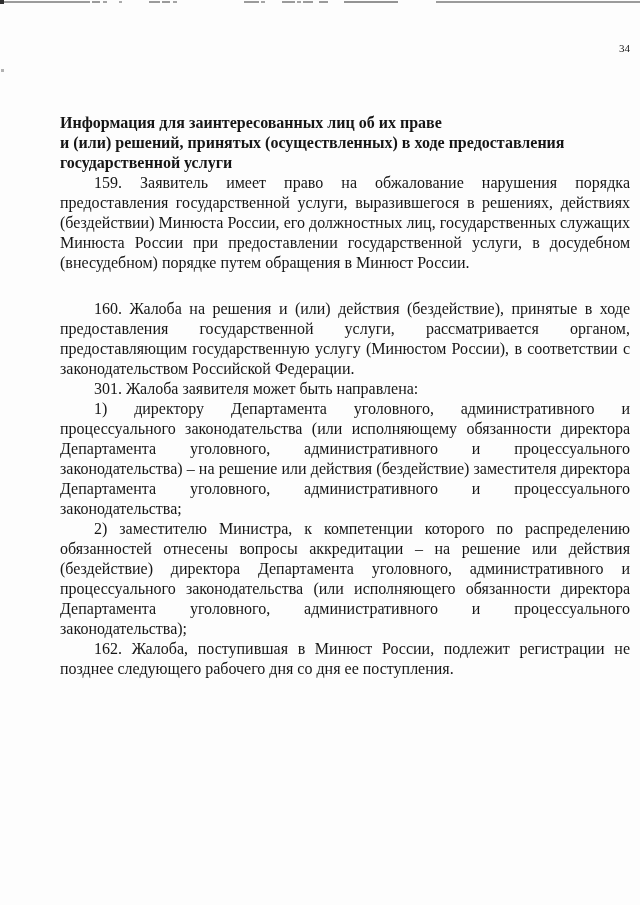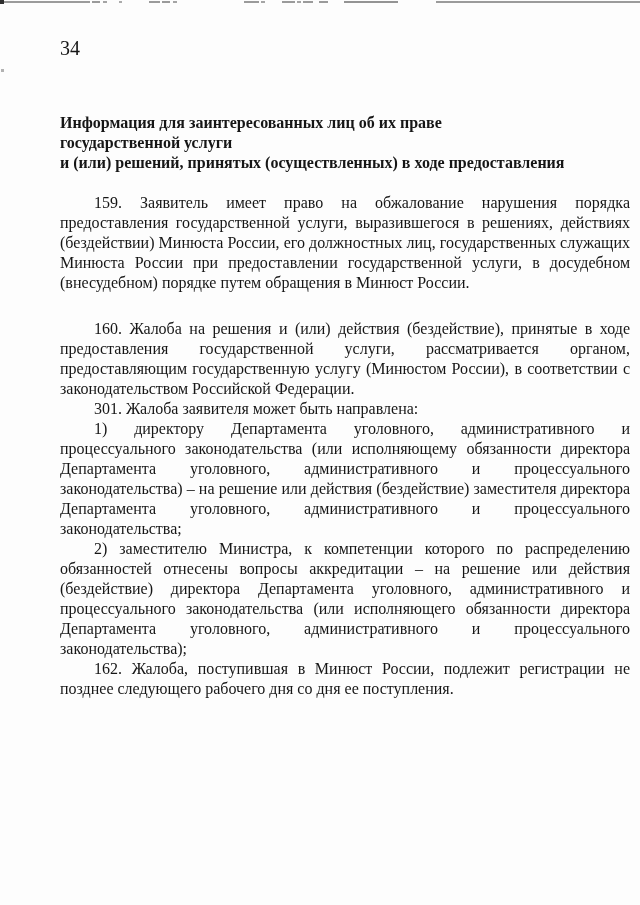--- a/index.html
+++ b/index.html
@@ -26,39 +26,39 @@
       background: #b2b2b2;
     }
     .textblock {
       position: absolute;
       left: 60px;
       top: 0;
       width: 570px;
     }
     .pagenum {
       margin: 38px 0 0 0;
-      text-align: left;
-      font-size: 20px;
+      text-align: right;
+      font-size: 11px;
       line-height: 20px;
     }
     .doc-heading {
       font-weight: 700;
       font-size: 16px;
       line-height: 20px;
     }
     .doc-heading.first { margin-top: 55px; }
     .doc-heading.second { margin-top: 13px; }
     .para {
       margin: 0;
       font-size: 16px;
       line-height: 20px;
       text-align: justify;
       text-indent: 34px;
     }
-    .para.after-heading { margin-top: 20px; }
+    .para.after-heading { margin-top: 0; }
     .para.after-subheading { margin-top: 26px; }
   </style>
 </head>
 <body>
 
 <svg class="scan-top-edge" xmlns="http://www.w3.org/2000/svg" width="640" height="5">
   <rect x="0" y="0" width="4" height="4" fill="#2e2e2e"></rect>
   <rect x="4" y="1" width="86" height="2" fill="#9b9b9b"></rect>
   <rect x="92" y="1" width="8" height="2" fill="#9b9b9b"></rect>
   <rect x="103" y="1" width="4" height="2" fill="#a5a5a5"></rect>
@@ -76,22 +76,22 @@
   <rect x="436" y="1" width="204" height="2" fill="#9b9b9b"></rect>
 </svg>
 <div class="scan-speck"></div>
 
 <div class="textblock">
 
   <div class="pagenum">34</div>
 
   <div class="doc-heading first">
     <div>Информация для заинтересованных лиц об их праве</div>
+    <div>и (или) решений, принятых (осуществленных) в ходе предоставления</div>
     <div>государственной услуги</div>
-    <div>и (или) решений, принятых (осуществленных) в ходе предоставления</div>
   </div>
 
   <p class="para after-heading">159. Заявитель имеет право на обжалование нарушения порядка предоставления государственной услуги, выразившегося в решениях, действиях (бездействии) Минюста России, его должностных лиц, государственных служащих Минюста России при предоставлении государственной услуги, в досудебном (внесудебном) порядке путем обращения в Минюст России.</p>
 
 
   <p class="para after-subheading">160. Жалоба на решения и (или) действия (бездействие), принятые в ходе предоставления государственной услуги, рассматривается органом, предоставляющим государственную услугу (Минюстом России), в соответствии с законодательством Российской Федерации.</p>
 
   <p class="para">301. Жалоба заявителя может быть направлена:</p>
 
   <p class="para">1) директору Департамента уголовного, административного и процессуального законодательства (или исполняющему обязанности директора Департамента уголовного, административного и процессуального законодательства) – на решение или действия (бездействие) заместителя директора Департамента уголовного, административного и процессуального законодательства;</p>

